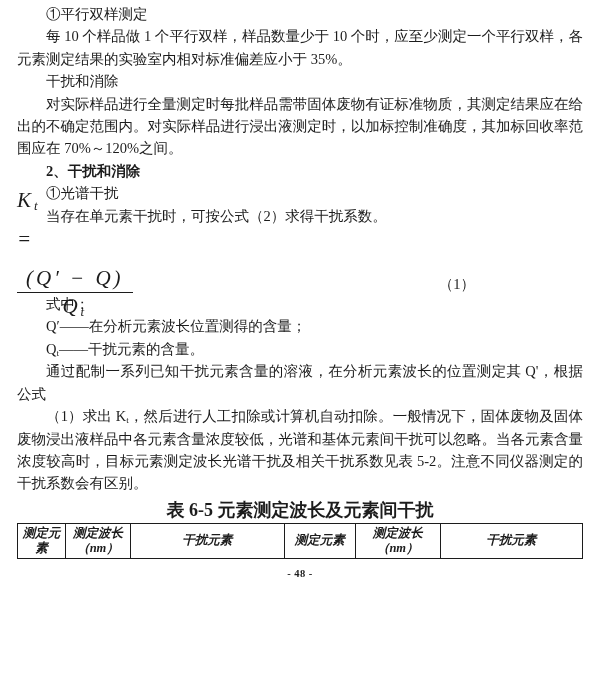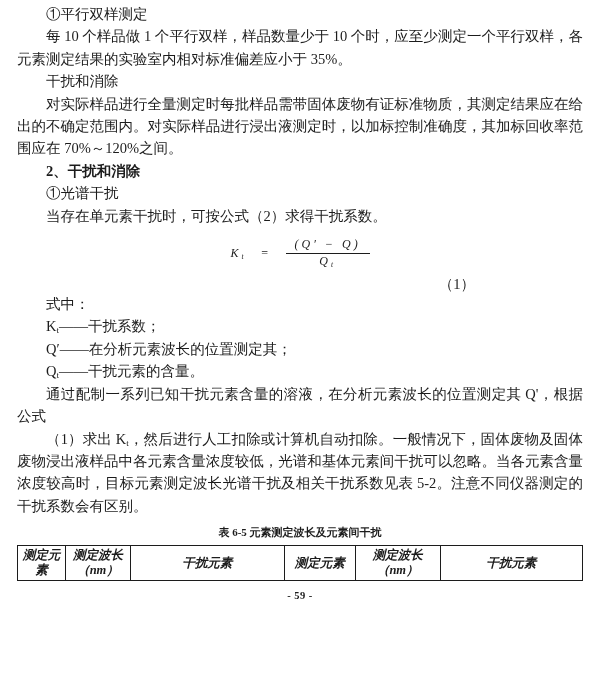--- a/index.html
+++ b/index.html
@@ -28,27 +28,28 @@
   .heading { font-weight: bold; }
   sub {
     font-size: 0.62em;
     line-height: 0;
     vertical-align: -0.25em;
   }
   
   .formula-block {
     display: flex;
     justify-content: center;
-    align-items: center;
+    align-items: flex-start;
     gap: 14px;
     height: 46px;
     margin-top: 3px;
     font-style: italic;
-    font-size: 12px;
+    font-size: 21px;
     letter-spacing: 3px;
+    flex-direction: column;
   }
   .frac {
     display: inline-flex;
     flex-direction: column;
     align-items: center;
     line-height: 1.15;
   }
   .frac .num {
     border-bottom: 1.6px solid #1c1c1c;
     padding: 0 9px 1px 9px;
@@ -58,21 +59,21 @@
   .eqnum {
     text-align: right;
     padding-right: 108px;
     font-size: 14.5px;
     line-height: 17px;
   }
   
   .table-title {
     text-align: center;
     font-weight: bold;
-    font-size: 11px;
+    font-size: 18px;
     margin: 7px 0 4px 0;
     line-height: 17px;
   }
   table.wl-table {
     width: 100%;
     border-collapse: collapse;
     table-layout: fixed;
     font-style: italic;
   }
   table.wl-table th {
@@ -110,22 +111,21 @@
     <span>=</span>
     <span class="frac">
       <span class="num">(Q′ − Q)</span>
       <span class="den"><span>Q</span><sub>t</sub></span>
     </span>
   </div>
   <div class="eqnum">（1）</div>
 
   <p class="indent">式中：</p>
 
-  <p class="indent"><span>K</span><sub>t</sub><span>——干扰系数；</span></p>
-  <p class="indent"><span>Q′</span><sub></sub><span>——在分析元素波长的位置测定其；</span></p>
+  <p class="indent"><span>Q′</span><sub></sub><span>——在分析元素波长位置测得的含量；</span></p>
   <p class="indent"><span>Q</span><sub>t</sub><span>——干扰元素的含量。</span></p>
 
   <p class="indent">通过配制一系列已知干扰元素含量的溶液，在分析元素波长的位置测定其 Q'，根据公式</p>
   <p class="indent"><span>（1）求出 K</span><sub>t</sub><span>，然后进行人工扣除或计算机自动扣除。一般情况下，固体废物及固体废物浸出液样品中各元素含量浓度较低，光谱和基体元素间干扰可以忽略。当各元素含量浓度较高时，目标元素测定波长光谱干扰及相关干扰系数见表 5-2。注意不同仪器测定的干扰系数会有区别。</span></p>
 
   <div class="table-title">表 6-5  元素测定波长及元素间干扰</div>
 
   <table class="wl-table">
     <colgroup>
       <col style="width:8.5%">
@@ -140,15 +140,15 @@
         <th>测定元素</th>
         <th>测定波长（nm）</th>
         <th>干扰元素</th>
         <th>测定元素</th>
         <th>测定波长（nm）</th>
         <th>干扰元素</th>
       </tr>
     </tbody>
   </table>
 
-  <div class="footer">- 59 -</div>
+  <div class="footer">- 48 -</div>
 
 </div>
 
 </body></html>

